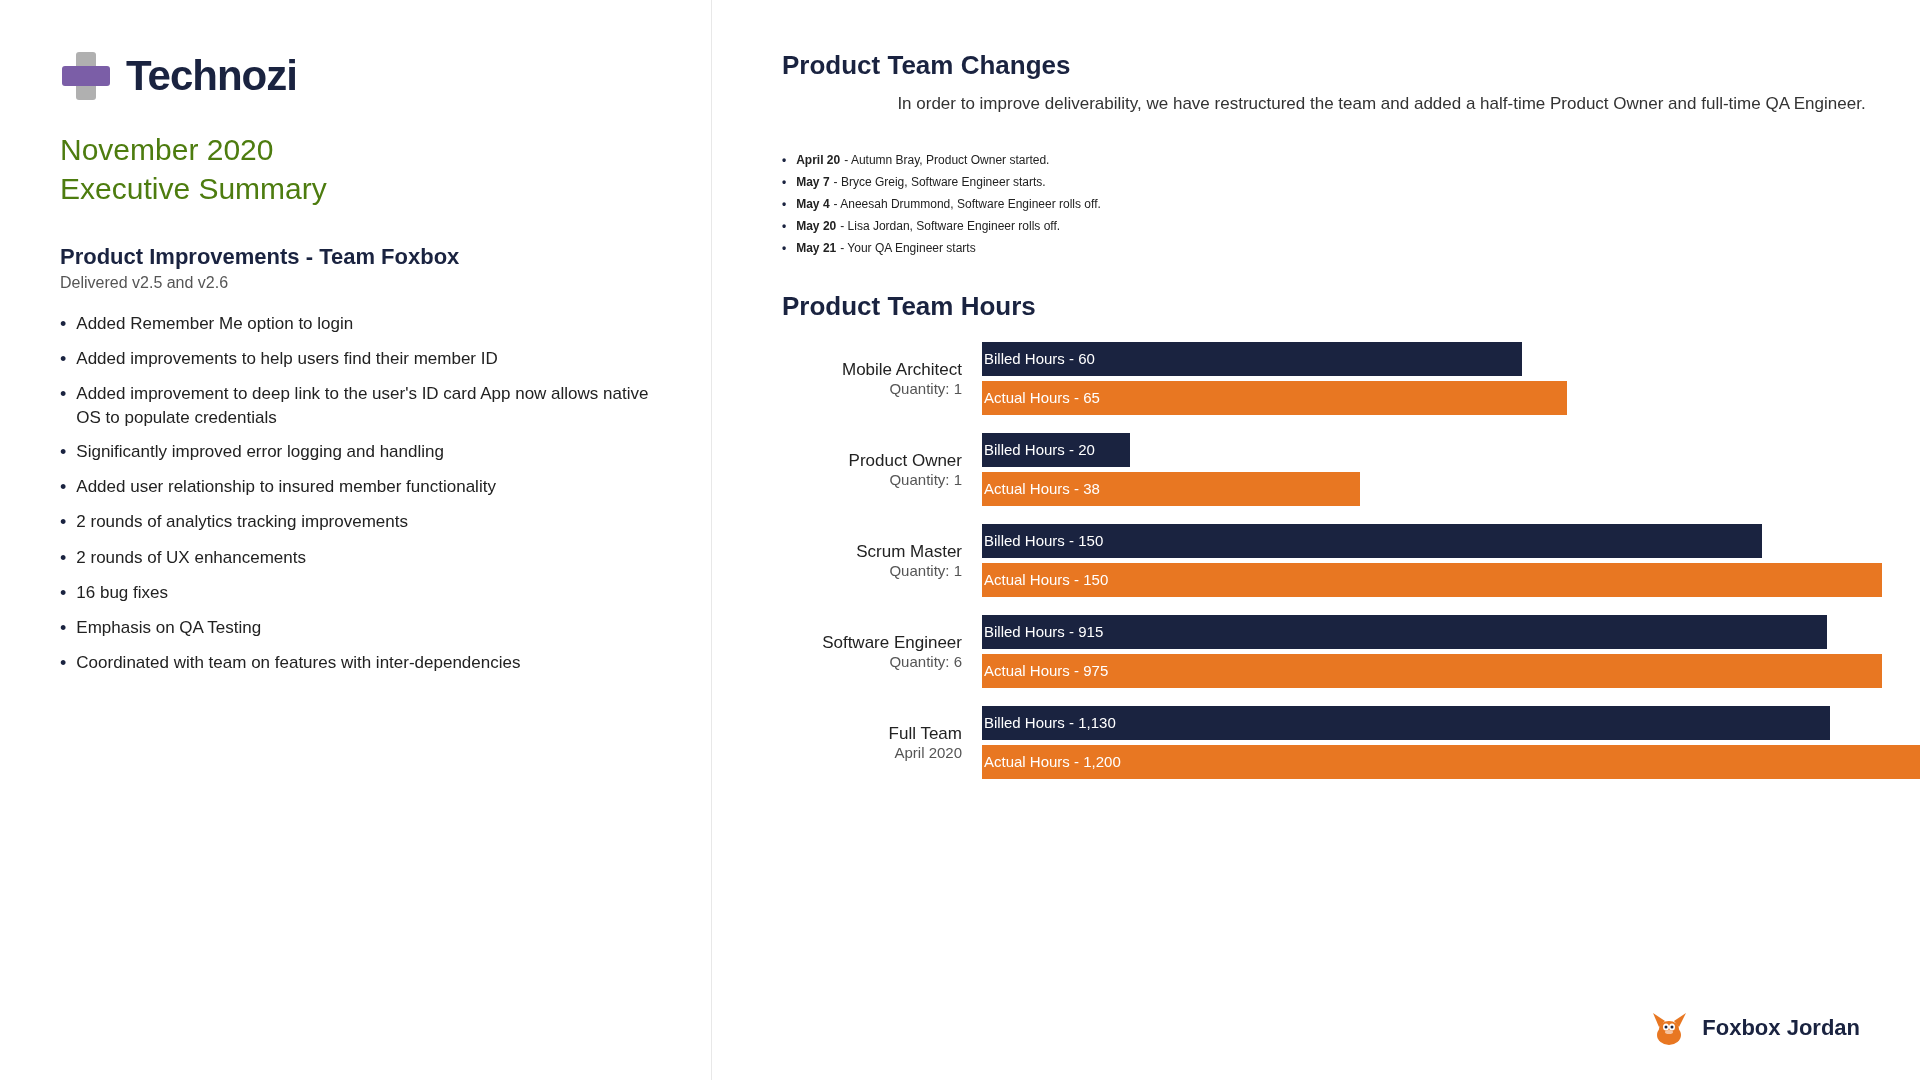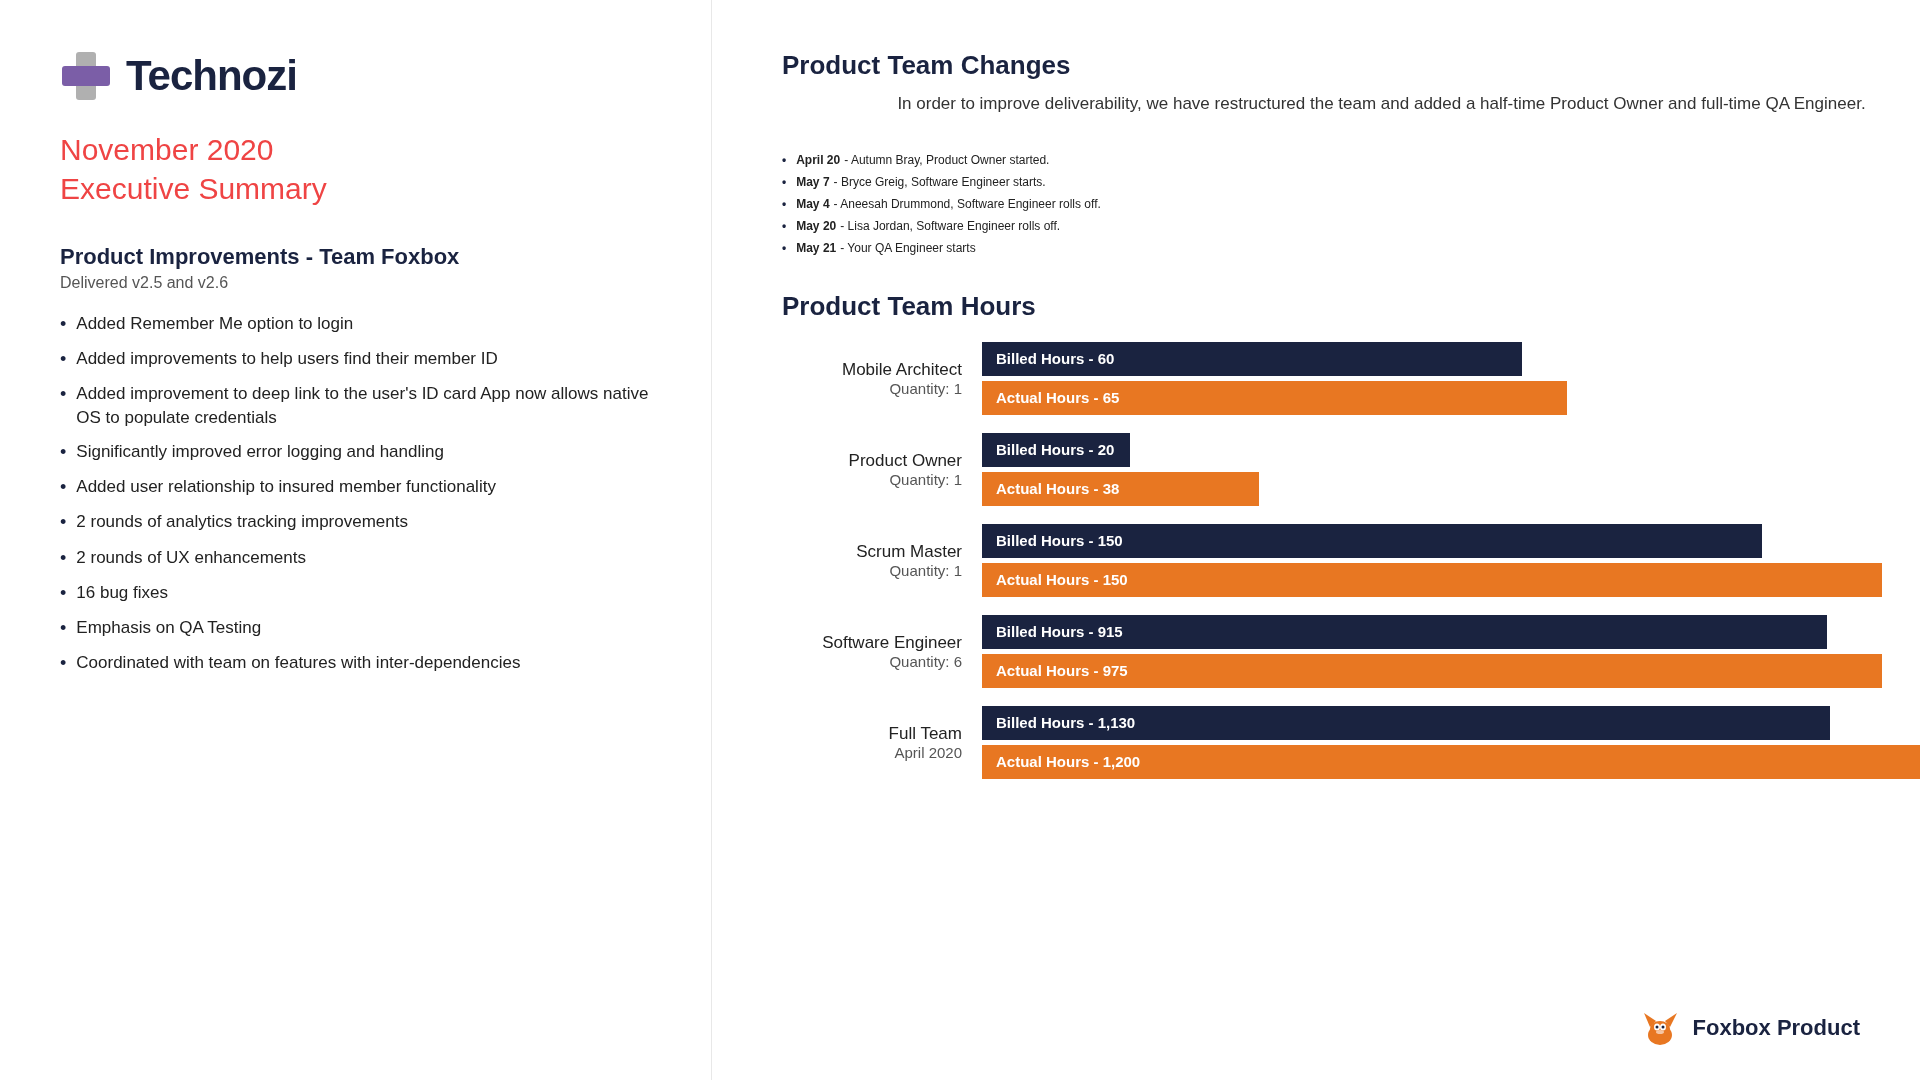--- a/index.html
+++ b/index.html
@@ -48,21 +48,21 @@
     .logo-text {
       font-size: 42px;
       font-weight: 900;
       color: #1a2340;
       letter-spacing: -1px;
     }
 
     .page-title {
       font-size: 30px;
       font-weight: 400;
-      color: #ef4444;
+      color: #4d7c0f;
       line-height: 1.3;
       margin-bottom: 36px;
     }
 
     .section-title {
       font-size: 22px;
       font-weight: 800;
       color: #1a2340;
       margin-bottom: 4px;
     }
@@ -184,23 +184,23 @@
 
     .bar-row {
       display: flex;
       align-items: center;
     }
 
     .bar {
       height: 34px;
       display: flex;
       align-items: center;
-      padding-left: 14px;
+      padding-left: 2px;
       font-size: 15px;
-      font-weight: 700;
+      font-weight: 400;
       color: #ffffff;
       border-radius: 0;
       white-space: nowrap;
     }
 
     .bar-billed {
       background-color: #1a2340;
     }
 
     .bar-actual {
@@ -335,21 +335,21 @@
         <div class="hours-row">
       <div class="hours-label">
         <div class="hours-label-name">Product Owner</div>
         <div class="hours-label-qty">Quantity: 1</div>
       </div>
       <div class="bars-container">
         <div class="bar-row">
           <div class="bar bar-billed" style="width:148px;">Billed Hours - 20</div>
         </div>
         <div class="bar-row">
-          <div class="bar bar-actual" style="width:277px;">Actual Hours - 38</div>
+          <div class="bar bar-actual" style="width:378px;">Actual Hours - 38</div>
         </div>
       </div>
     </div>
         <div class="hours-row">
       <div class="hours-label">
         <div class="hours-label-name">Scrum Master</div>
         <div class="hours-label-qty">Quantity: 1</div>
       </div>
       <div class="bars-container">
         <div class="bar-row">
@@ -397,16 +397,16 @@
       <ellipse cx="22" cy="30" rx="12" ry="10" fill="#e87722"></ellipse>
       <polygon points="12,22 6,8 18,16" fill="#e87722"></polygon>
       <polygon points="32,22 39,8 27,16" fill="#e87722"></polygon>
       <ellipse cx="22" cy="24" rx="10" ry="8" fill="#e87722"></ellipse>
       <ellipse cx="19" cy="22" rx="3" ry="3.5" fill="#fff"></ellipse>
       <ellipse cx="25" cy="22" rx="3" ry="3.5" fill="#fff"></ellipse>
       <circle cx="19" cy="22" r="1.5" fill="#1a2340"></circle>
       <circle cx="25" cy="22" r="1.5" fill="#1a2340"></circle>
       <ellipse cx="22" cy="27" rx="4" ry="2" fill="#f5c5a3"></ellipse>
     </svg>
-    <span class="foxbox-name">Foxbox Product</span>
+    <span class="foxbox-name">Foxbox Jordan</span>
   </div>
 
 </div>
 
 </body></html>

